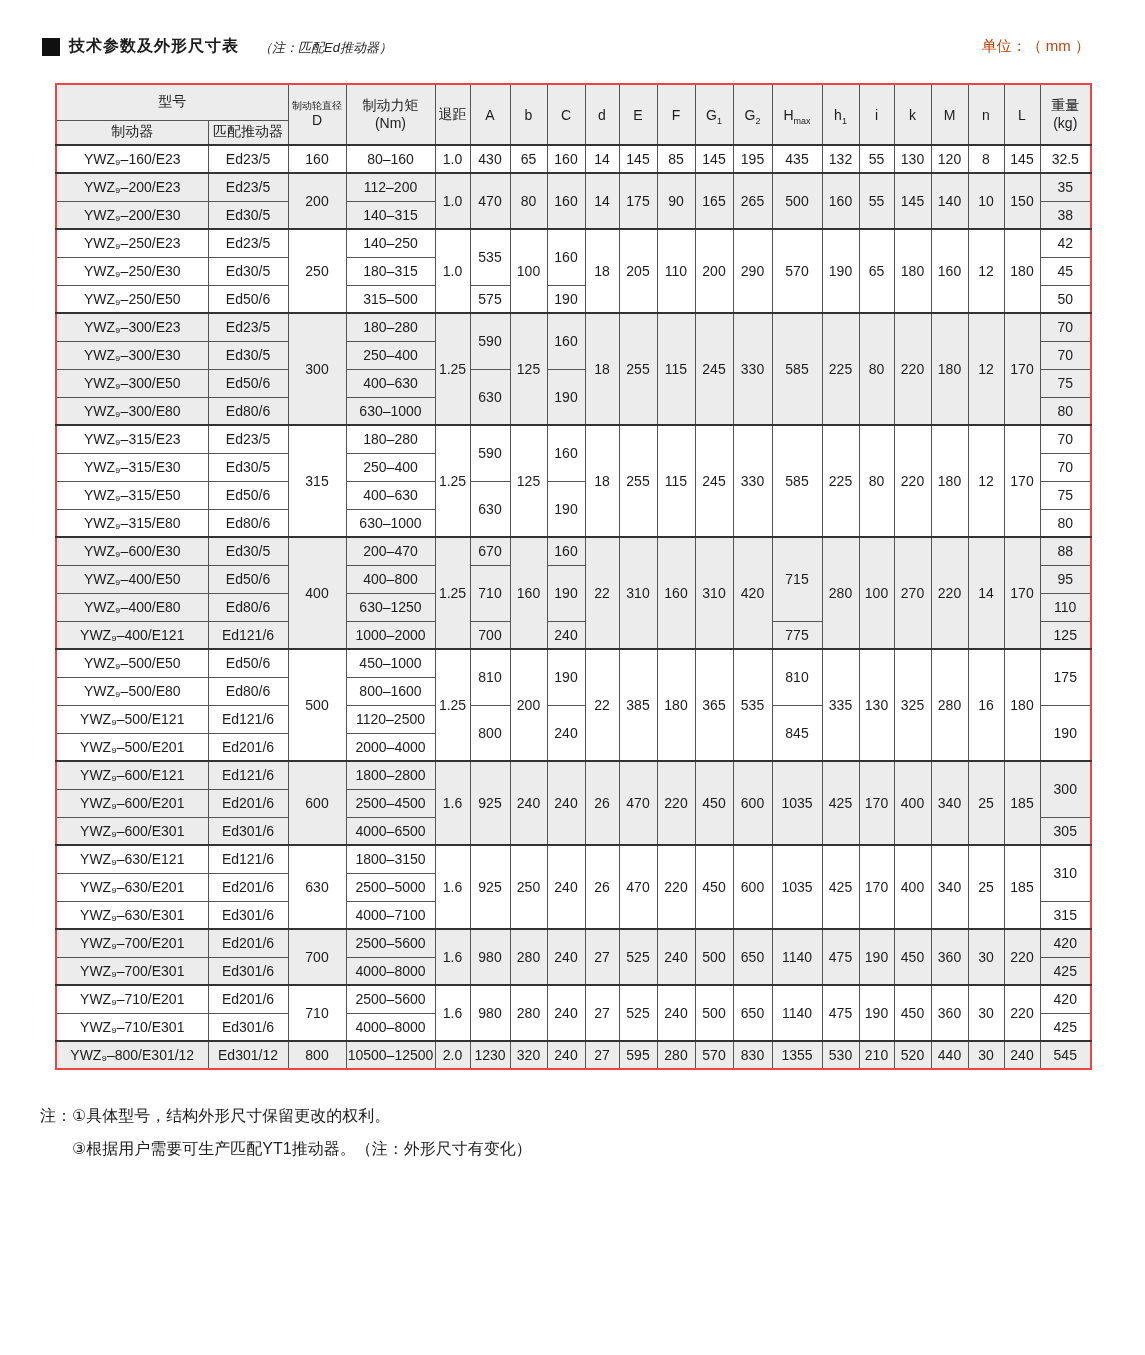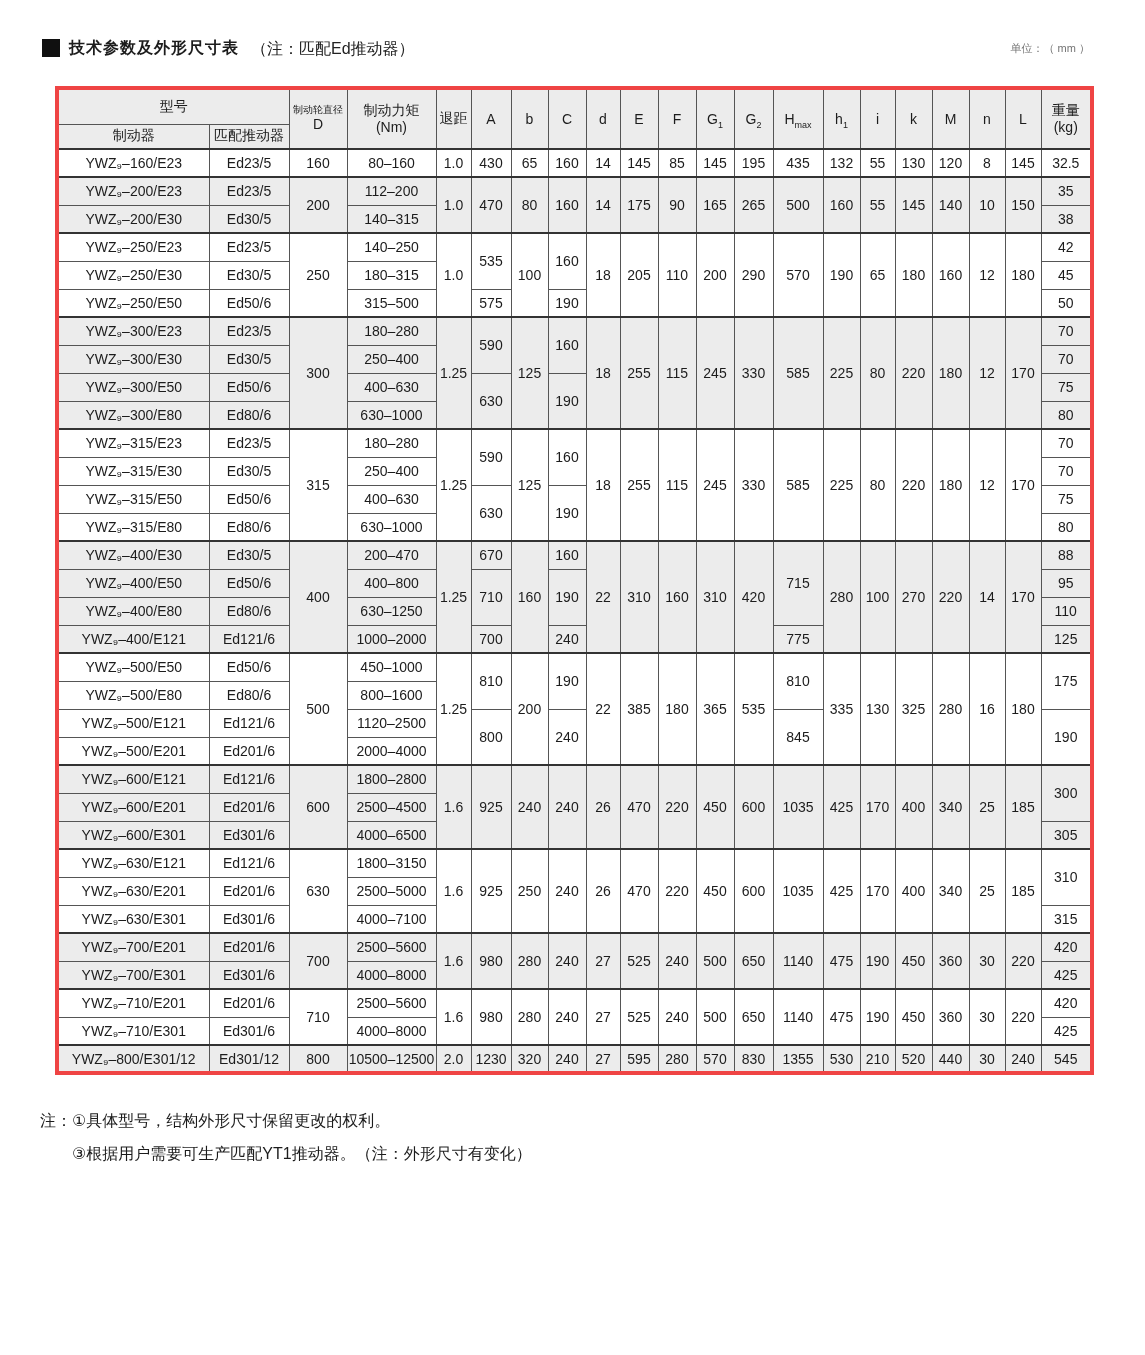--- a/index.html
+++ b/index.html
@@ -9,27 +9,27 @@
     background: #ffffff;
     font-family: "Liberation Sans", "DejaVu Sans", sans-serif;
     color: #1c1c1c;
   }
   .page-header {
     display: flex; align-items: center;
     padding: 36px 55px 0 42px;
   }
   .marker { width: 18px; height: 18px; background: #101010; margin-right: 9px; flex: 0 0 auto; }
   .page-title { font-size: 16px; font-weight: 700; letter-spacing: 1px; }
-  .title-note { font-size: 16px; margin-left: 12px; padding-top: 3px; color: #222; }
-  .unit-label { margin-left: auto; font-size: 11px; color: #737373; }
+  .title-note { font-size: 13px; margin-left: 20px; padding-top: 3px; color: #222; font-style: italic; }
+  .unit-label { margin-left: auto; font-size: 15px; color: #c2410c; }
 
   table.spec-table {
     border-collapse: collapse; table-layout: fixed;
     width: 1035px; margin: 26px 0 0 55px;
-    border: 4px solid #ef4444;
+    border: 2px solid #ef4444;
   }
   .spec-table th, .spec-table td {
     border: 1px solid #555;
     text-align: center; vertical-align: middle;
     font-size: 14px; font-weight: 400;
     padding: 0 1px; height: 28px;
     overflow: hidden; white-space: nowrap;
   }
   .spec-table thead th { background: #ececec; }
   .spec-table thead tr:first-child th { height: 36px; }
@@ -290,21 +290,21 @@
         <td rowspan="2">190</td>
         <td>75</td>
       </tr>
       <tr>
         <td>YWZ₉–315/E80</td>
         <td>Ed80/6</td>
         <td>630–1000</td>
         <td>80</td>
       </tr>
       <tr class="shade gs">
-        <td>YWZ₉–400/E30</td>
+        <td>YWZ₉–600/E30</td>
         <td>Ed30/5</td>
         <td rowspan="4">400</td>
         <td>200–470</td>
         <td rowspan="4">1.25</td>
         <td>670</td>
         <td rowspan="4">160</td>
         <td>160</td>
         <td rowspan="4">22</td>
         <td rowspan="4">310</td>
         <td rowspan="4">160</td>

